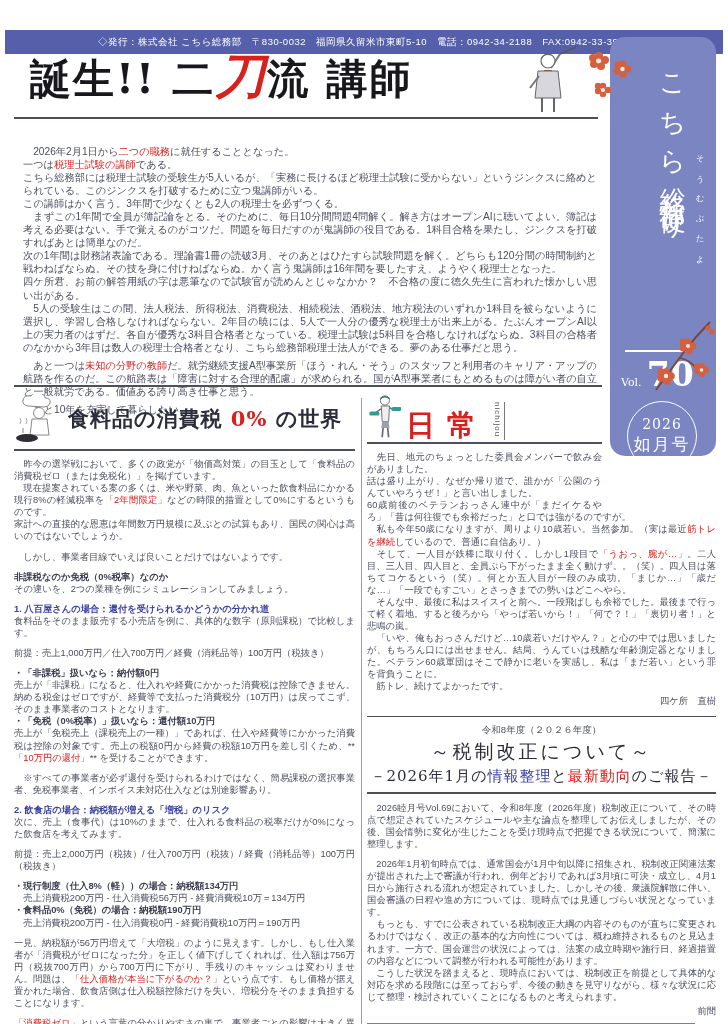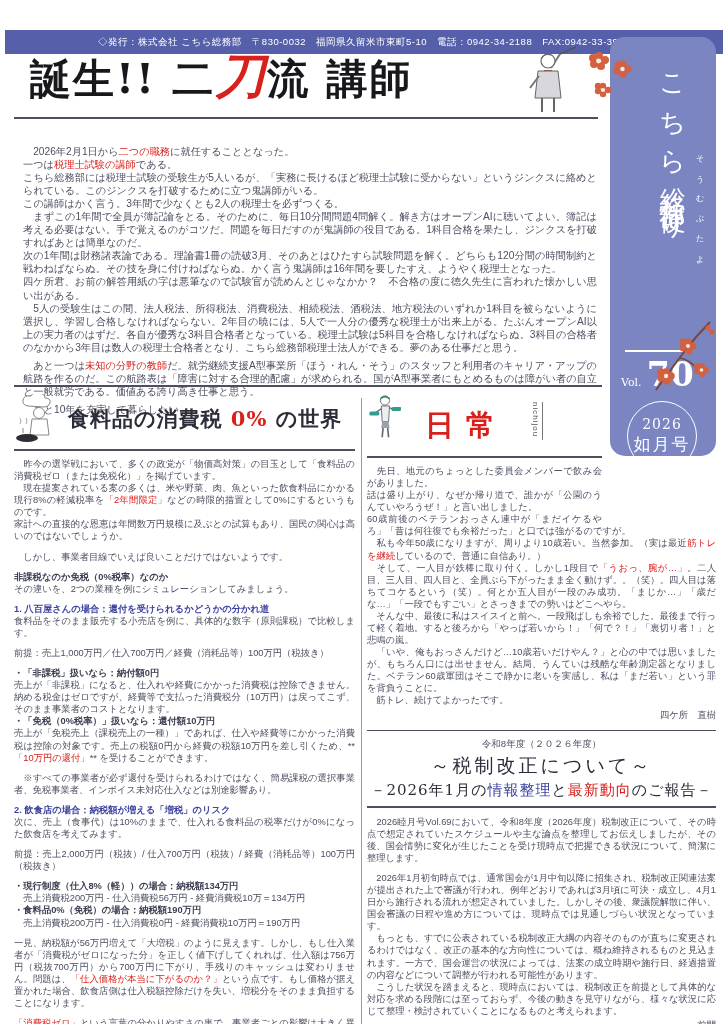--- a/index.html
+++ b/index.html
@@ -27,21 +27,21 @@
   .bt{font-size:9.3px;line-height:1.3;margin:0;text-align:justify;color:#4b4e60;}
   .gap8{height:8px;}
   .bold{font-weight:bold;color:#3c3f52;}
   .case-head{color:#3d43a0;font-weight:bold;}
   .hl-r{color:#d8201c;}
   .hl-b{color:#3d43a0;}
   
   .food-head{display:flex;align-items:center;gap:8px;border-bottom:2px solid #4d4f5e;padding-bottom:5px;margin-bottom:7px;}
   .food-title{font-family:"DejaVu Serif",serif;font-size:21px;font-weight:bold;color:#2b2d3a;letter-spacing:1px;white-space:nowrap;}
   
-  .daily-head{display:flex;align-items:flex-end;gap:24px;width:235px;border-bottom:2px solid #4d4f5e;padding-bottom:16px;margin-bottom:7px;}
+  .daily-head{display:flex;align-items:flex-end;gap:5px;width:235px;border-bottom:2px solid #4d4f5e;padding-bottom:2px;margin-bottom:7px;}
   .daily-title{font-family:"DejaVu Serif",serif;font-size:29px;font-weight:bold;color:#d8201c;letter-spacing:12px;line-height:1;white-space:nowrap;}
   .romaji{writing-mode:vertical-rl;font-size:8px;color:#555;border-right:1px solid #777;padding-right:2px;height:38px;letter-spacing:1px;}
   .sidebar-spacer{float:right;width:114px;height:58px;}
   .right-sign{text-align:right;margin-top:2px;}
   .section-rule{border-top:1.5px solid #4d4f5e;margin:9px 0 7px;}
   
   .tax-head{text-align:center;}
   .tax-era{font-size:9.5px;color:#4b4e60;margin:0 0 2px;}
   .tax-t1{font-family:"DejaVu Serif",serif;font-size:19px;color:#2b2d3a;letter-spacing:3px;margin:0;}
   .tax-t2{font-family:"DejaVu Serif",serif;font-size:15px;color:#2b2d3a;letter-spacing:1px;margin:2px 0 0;}

